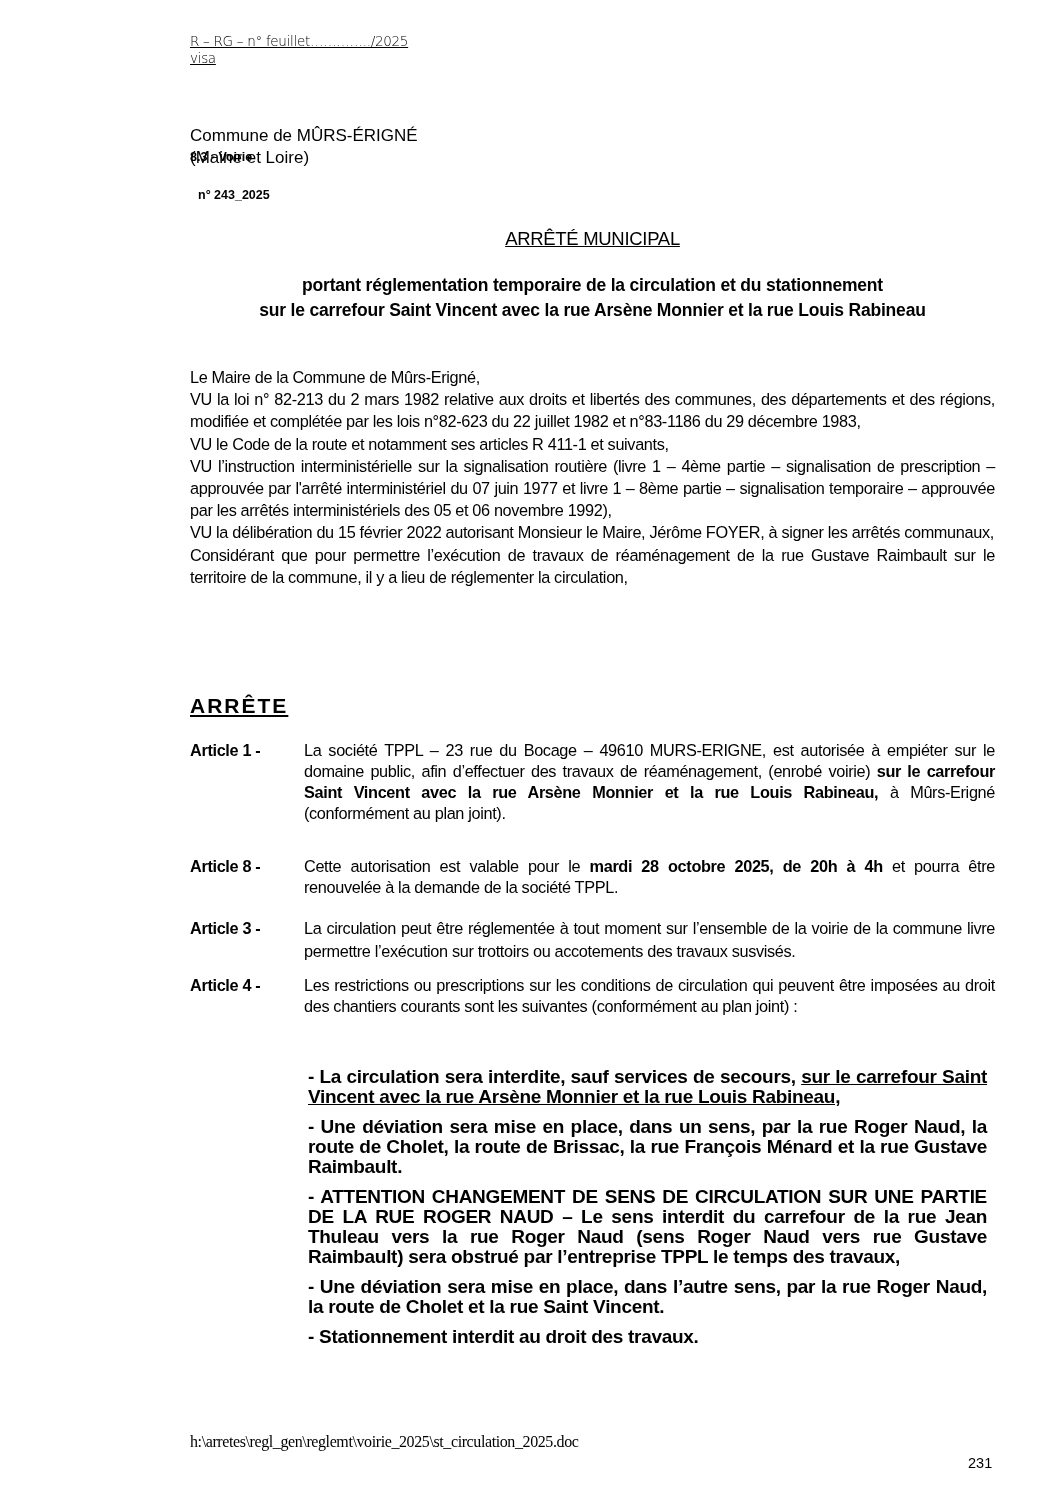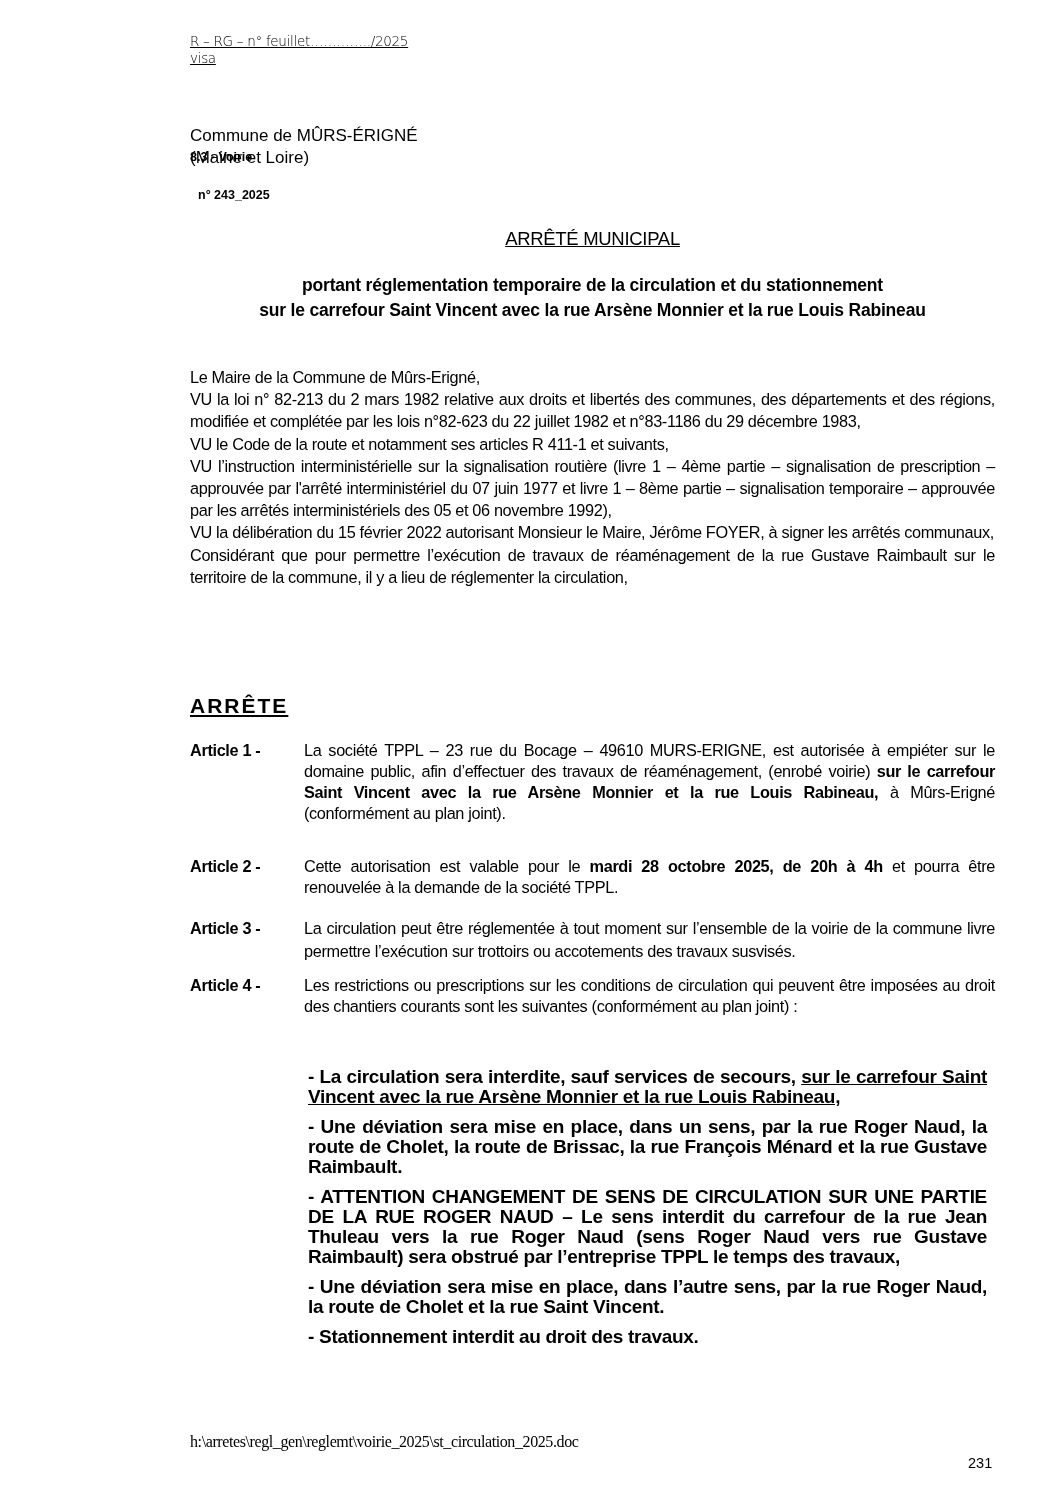--- a/index.html
+++ b/index.html
@@ -64,21 +64,21 @@
 </div>
 
 <div class="abs arrete">ARRÊTE</div>
 
 <div class="abs article a1">
   <span class="lbl">Article 1 -</span>
   <div class="txt"><span>La société TPPL – 23 rue du Bocage – 49610 MURS-ERIGNE, est autorisée à empiéter sur le domaine public, afin d’effectuer des travaux de réaménagement, (enrobé voirie) </span><b>sur le carrefour Saint Vincent avec la rue Arsène Monnier et la rue Louis Rabineau,</b><span> à Mûrs-Erigné (conformément au plan joint).</span></div>
 </div>
 
 <div class="abs article a2">
-  <span class="lbl">Article 2 -</span>
+  <span class="lbl">Article 8 -</span>
   <div class="txt"><span>Cette autorisation est valable pour le </span><b>mardi 28 octobre 2025, de 20h à 4h</b><span> et pourra être renouvelée à la demande de la société TPPL.</span></div>
 </div>
 
 <div class="abs article a3">
   <span class="lbl">Article 3 -</span>
   <div class="txt">La circulation peut être réglementée à tout moment sur l’ensemble de la voirie de la commune livre permettre l’exécution sur trottoirs ou accotements des travaux susvisés.</div>
 </div>
 
 <div class="abs article a4">
   <span class="lbl">Article 4 -</span>

